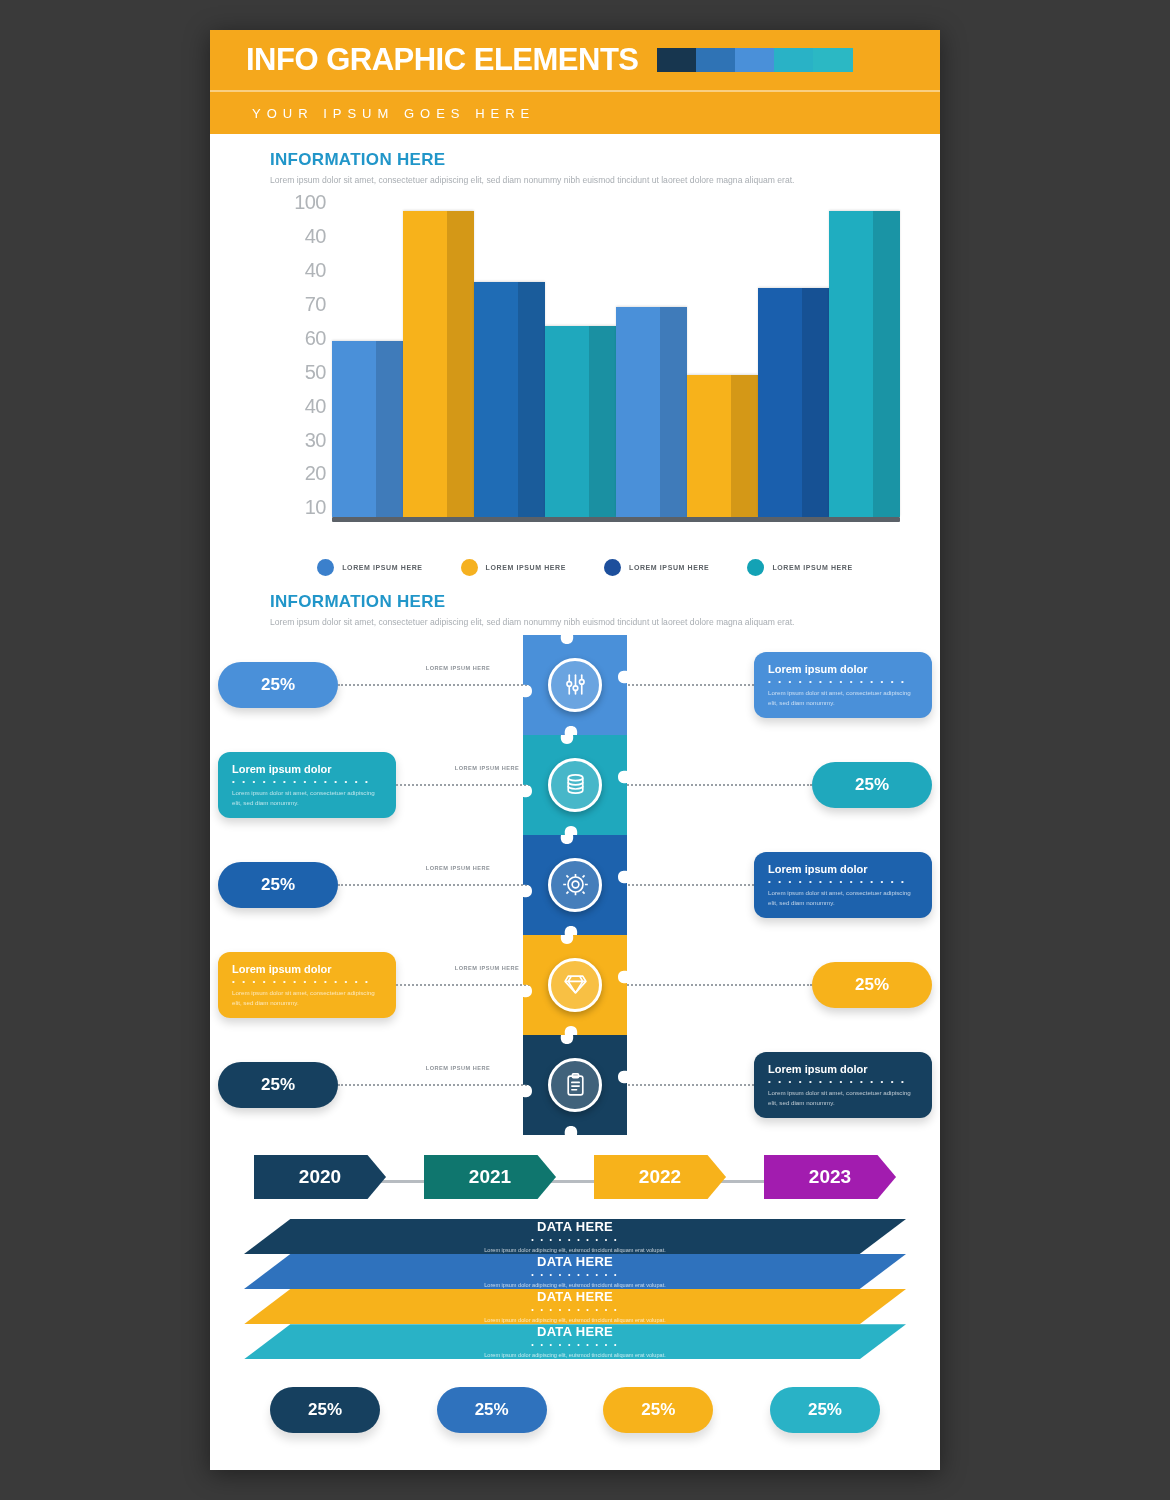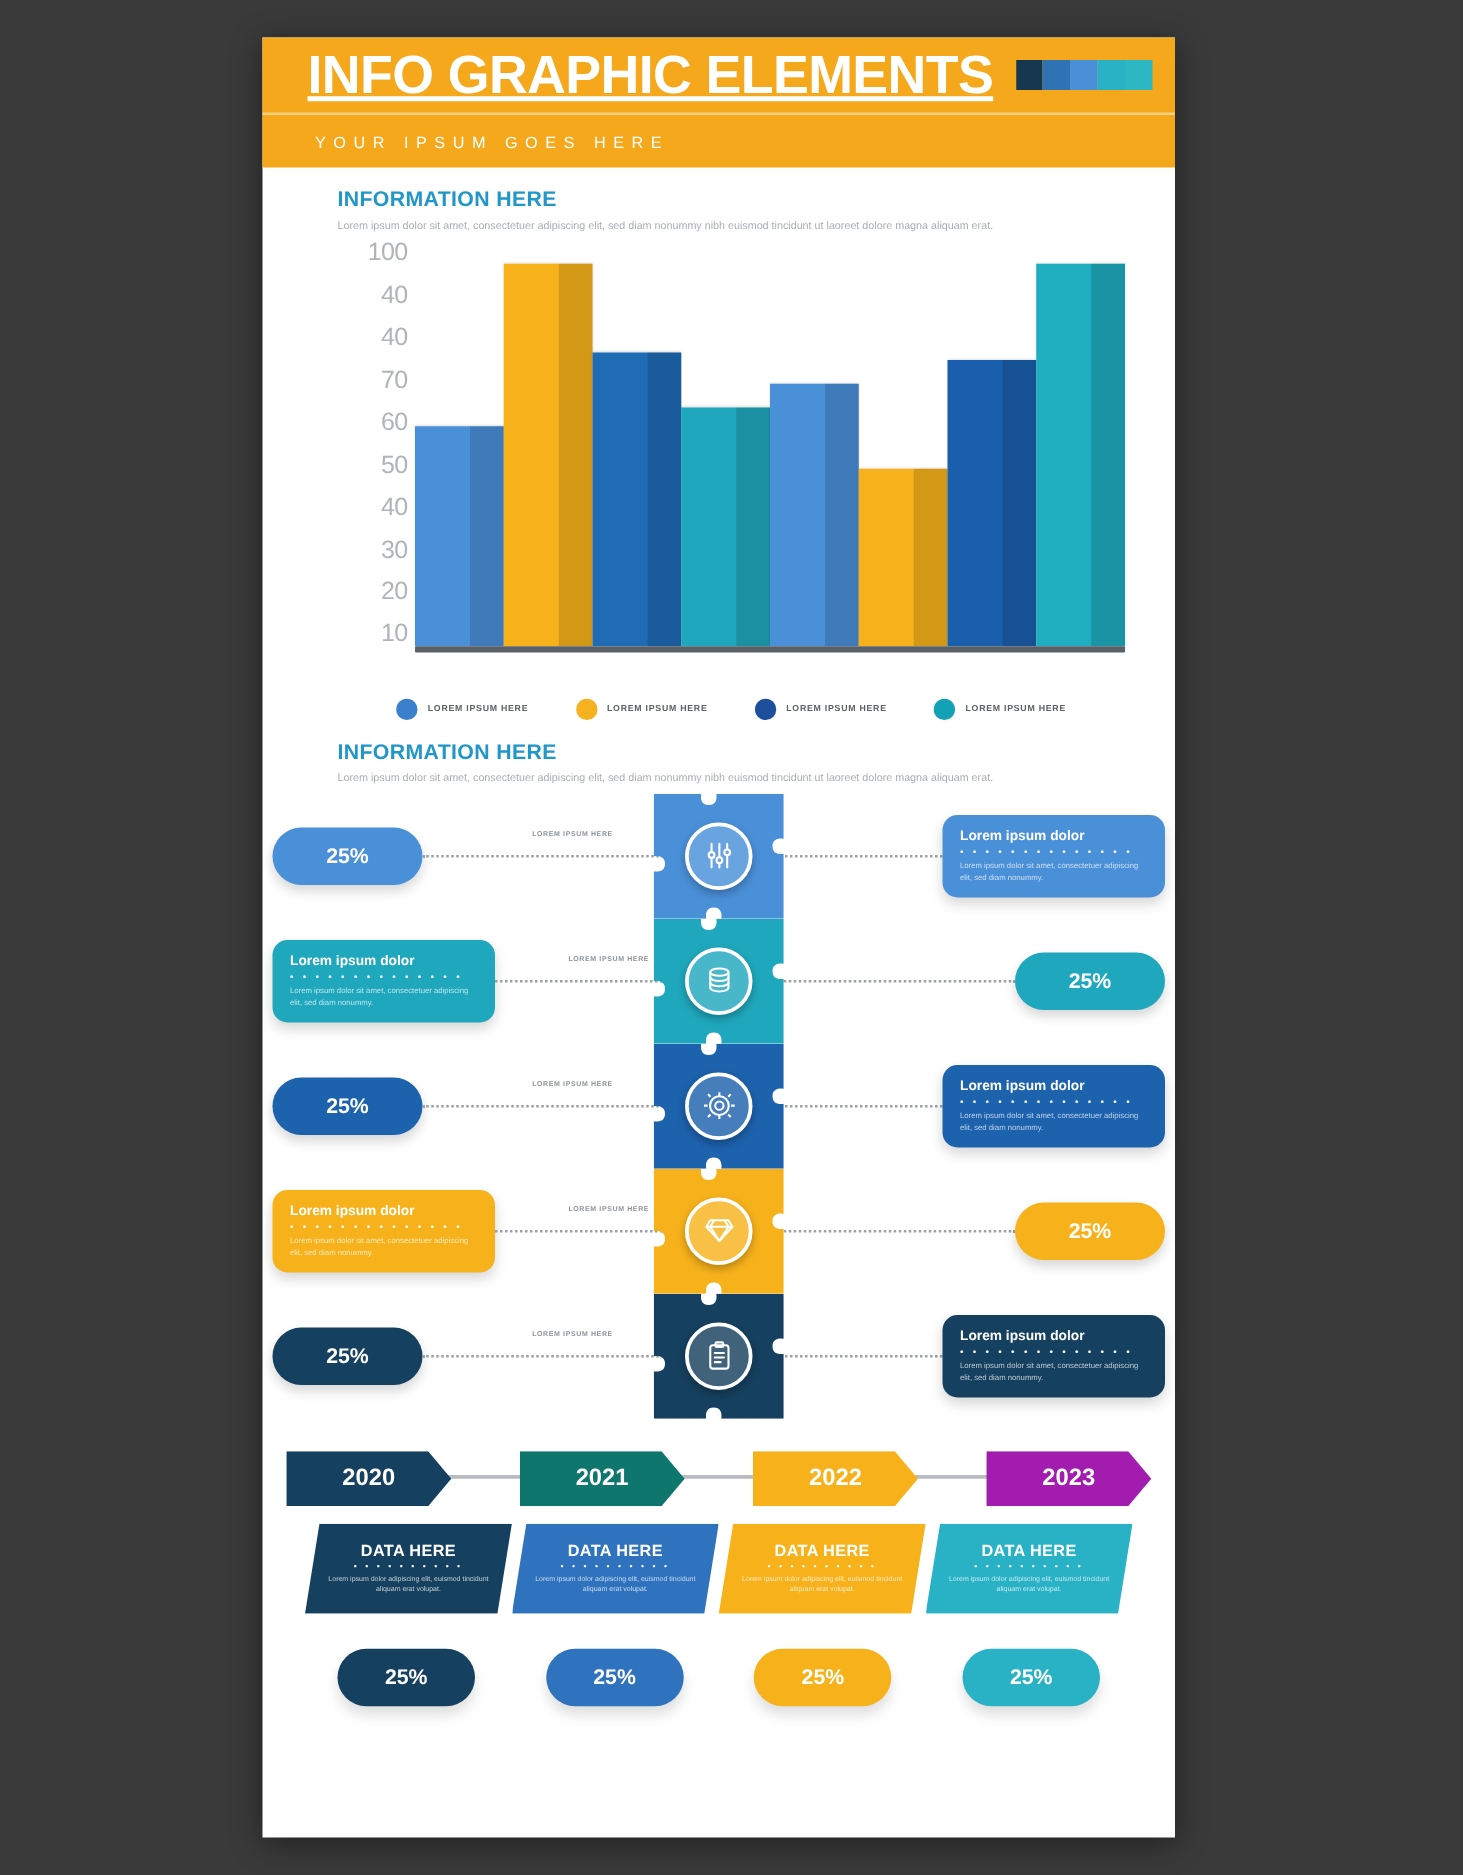--- a/index.html
+++ b/index.html
@@ -22,24 +22,23 @@
     background:#f5a81c;
     padding:0;
   }
   .header-top{
     height:62px;display:flex;align-items:center;
     padding:0 18px 0 36px;
     border-bottom:2px solid rgba(255,255,255,.45);
     box-sizing:border-box;
   }
   .header-title{
-    font-size:43px;font-weight:bold;color:#ffffff;
+    font-size:31px;font-weight:bold;color:#ffffff;
     letter-spacing:-.5px;white-space:nowrap;
     font-family:"Liberation Sans", sans-serif;
-    text-decoration:underline;
   }
   .swatches{display:flex;margin-left:18px;height:24px;flex:1;max-width:196px;}
   .swatch{flex:1;}
   .header-bottom{
     height:42px;display:flex;align-items:center;
     padding-left:42px;box-sizing:border-box;
   }
   .slogan{
     font-size:13px;color:#ffffff;letter-spacing:6px;font-weight:500;
   }
@@ -157,37 +156,37 @@
     width:100%;height:0;border-top:2px dotted #9aa0a6;
   }
   .conn-label{
     position:absolute;left:50%;transform:translateX(-50%);
     top:-9px;font-size:5.6px;color:#8e9399;letter-spacing:.5px;
     font-weight:bold;white-space:nowrap;
   }
 
   
   .timeline{
-    position:relative;margin:0 19px;height:50px;display:flex;align-items:flex-end;
+    position:relative;margin:0 44px;height:50px;display:flex;align-items:flex-start;
   }
   .tl-line{
     position:absolute;left:40px;right:40px;top:50%;height:3px;background:#b7bcc1;
   }
   .tl-arrow{
     position:relative;z-index:2;height:44px;width:132px;
     display:flex;align-items:center;justify-content:center;
     color:#fff;font-size:19px;font-weight:bold;
     clip-path:polygon(0 0, 86% 0, 100% 50%, 86% 100%, 0 100%);
     box-shadow:0 4px 7px rgba(0,0,0,.18);
   }
   .tl-gap{flex:1;}
 
   
   .datacards{
-    display:flex;margin:14px 34px 0 34px;gap:0;
+    display:flex;margin:14px 34px 0 34px;gap:0;flex-direction:column;
   }
   .dcard{
     flex:1;height:72px;position:relative;
     clip-path:polygon(7% 0, 100% 0, 93% 100%, 0 100%);
     display:flex;flex-direction:column;align-items:center;
     justify-content:center;color:#fff;padding:0 16px;box-sizing:border-box;
   }
   .dcard .dc-title{font-size:13px;font-weight:bold;letter-spacing:.3px;}
   .dcard .dc-dots{font-size:7px;letter-spacing:2.4px;line-height:1.1;margin:2px 0;}
   .dcard .dc-body{font-size:5.6px;line-height:1.5;text-align:center;opacity:.72;}

